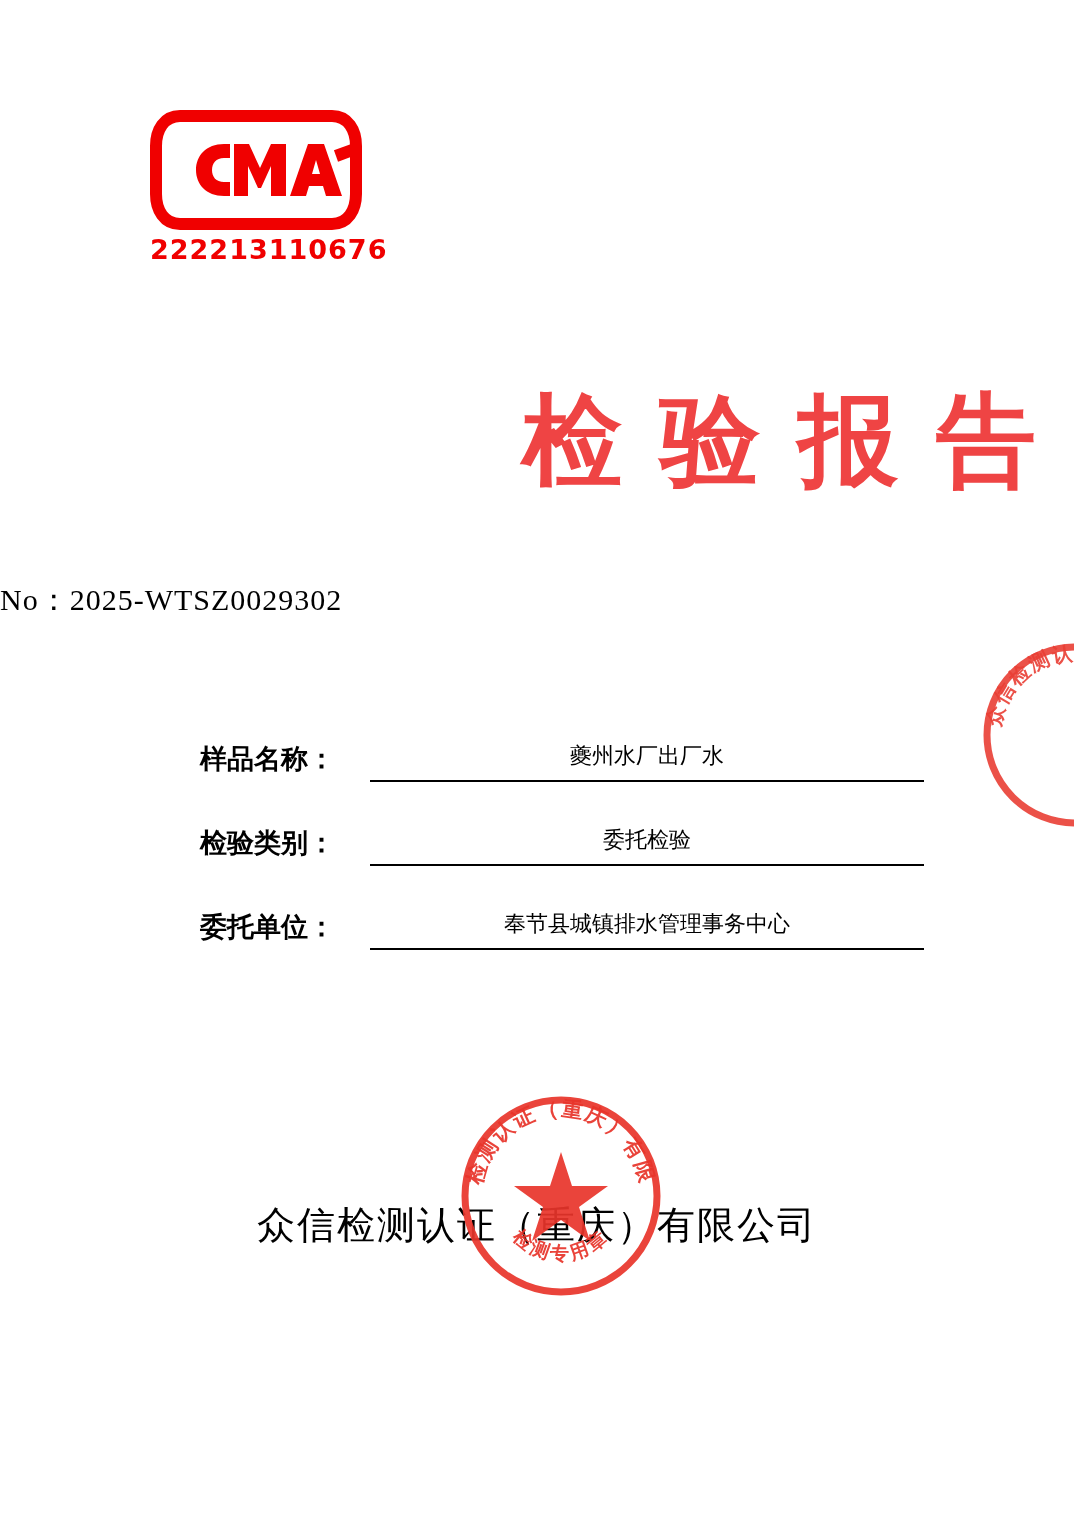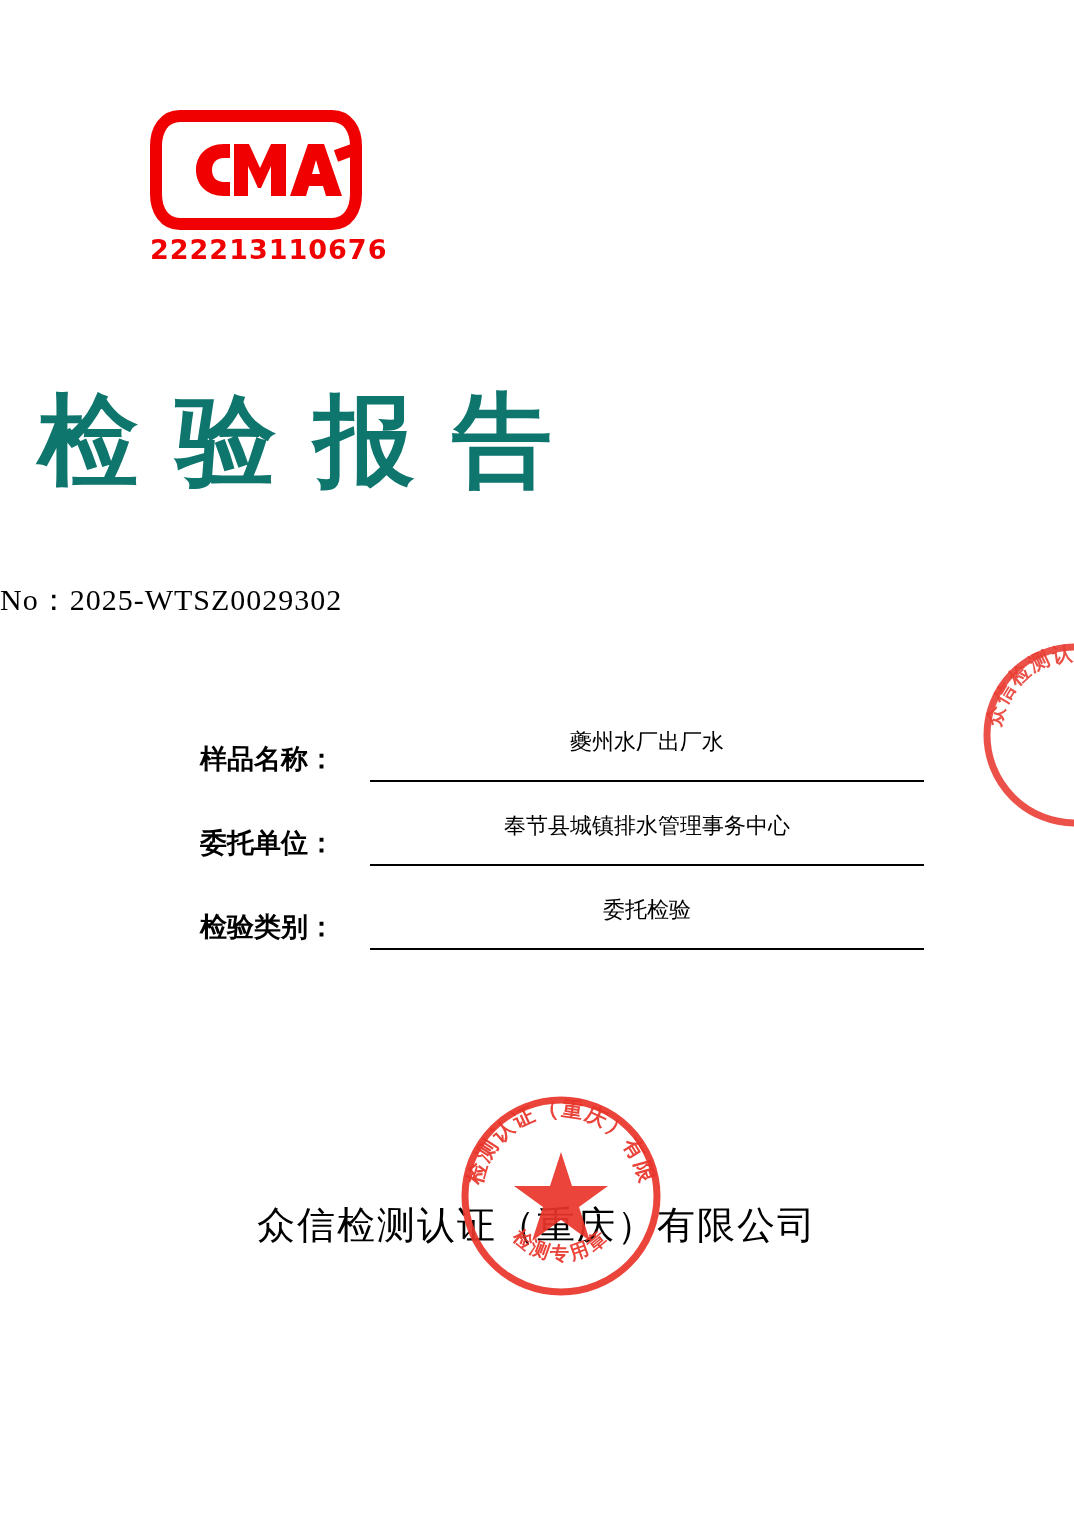--- a/index.html
+++ b/index.html
@@ -39,28 +39,28 @@
     text-align: right;
     width: 212px;
   }
 
   
   .doc-title {
     position: absolute;
     top: 380px;
     left: 0;
     width: 100%;
-    text-align: left;
+    text-align: right;
     font-family: "DejaVu Serif", serif;
     font-weight: bold;
     font-size: 100px;
     letter-spacing: 38px;
     text-indent: 38px;
     line-height: 120px;
-    color: #0f766e;
+    color: #ef4444;
   }
 
   .doc-no {
     position: absolute;
     top: 580px;
     left: 0;
     width: 100%;
     text-align: left;
     font-family: "Liberation Serif", serif;
     font-size: 30px;
@@ -89,21 +89,21 @@
     white-space: nowrap;
     padding-bottom: 8px;
   }
   .field-value {
     flex: 1;
     border-bottom: 2px solid #000;
     text-align: center;
     font-family: "DejaVu Sans", sans-serif;
     font-size: 22px;
     line-height: 28px;
-    padding-bottom: 24px;
+    padding-bottom: 10px;
   }
   .field-value.small {
     font-size: 19px;
   }
 
   
   .company {
     position: absolute;
     top: 1200px;
     left: 0;
@@ -165,27 +165,27 @@
 </div>
 
 <div class="fields">
 
   <div class="field-row">
     <div class="field-label">样品名称：</div>
     <div class="field-value">夔州水厂出厂水</div>
   </div>
 
   <div class="field-row">
+    <div class="field-label">检验类别：</div>
+    <div class="field-value">委托检验</div>
+  </div>
+
+  <div class="field-row">
     <div class="field-label">委托单位：</div>
     <div class="field-value">奉节县城镇排水管理事务中心</div>
-  </div>
-
-  <div class="field-row">
-    <div class="field-label">检验类别：</div>
-    <div class="field-value">委托检验</div>
   </div>
 
 
 </div>
 
 <div class="company">众信检测认证（重庆）有限公司</div>
 
 <div class="seal">
   <svg width="212" height="212" viewBox="0 0 212 212" xmlns="http://www.w3.org/2000/svg">
     <defs>

